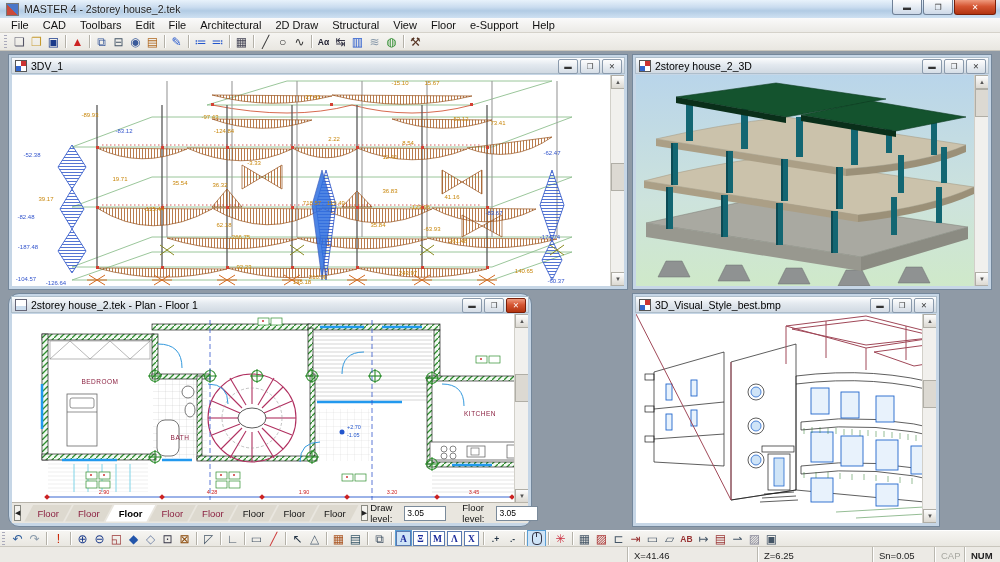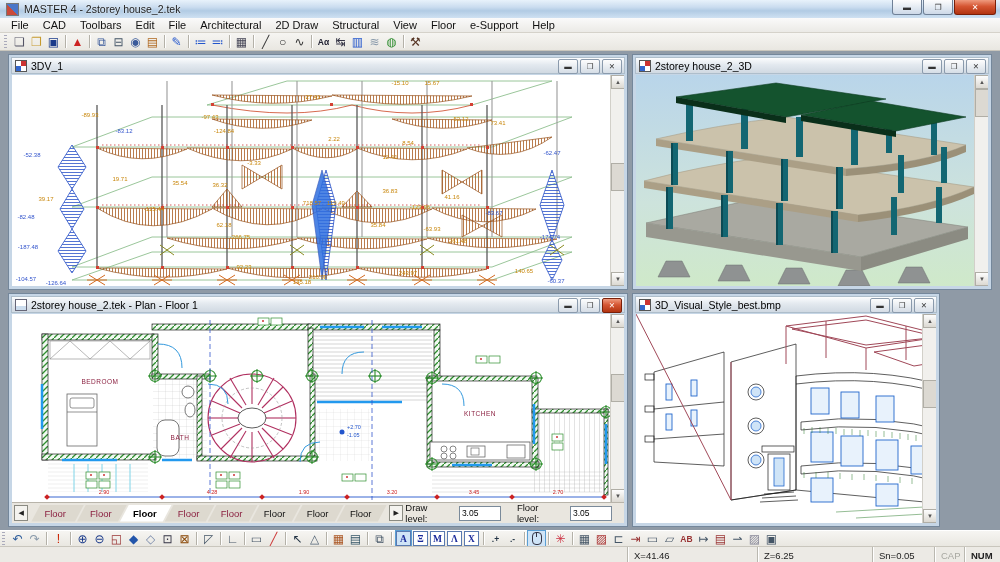--- a/index.html
+++ b/index.html
@@ -411,21 +411,21 @@
         <polygon points="165,40 260,56 260,62 165,46" fill="#0a2f1a"></polygon>
       </svg>
       <div class="vsb">
         <span class="sbtn up">▲</span>
         <span class="sthumb" style="top:14px;"></span>
         <span class="sbtn dn">▼</span>
       </div>
     </div>
   </div>
 
-  <div class="cwin" style="left:8px;top:242px;width:620px;height:234px;">
+  <div class="cwin" style="left:8px;top:242px;width:524px;height:234px;border-radius:11px;">
     <div class="ctitle">
       <span class="cicon page"></span>
       <span>2storey house_2.tek - Plan - Floor 1</span>
       <span class="cbtns">
         <span class="cbtn">▬</span>
         <span class="cbtn">❐</span>
         <span class="cbtn close-active">✕</span>
       </span>
     </div>
     <div class="ccontent hastabs">

